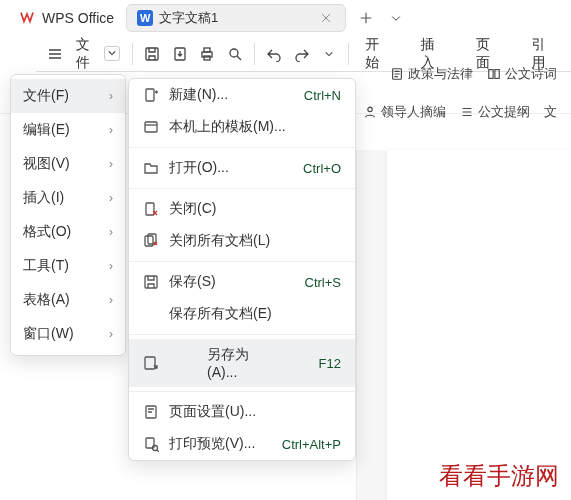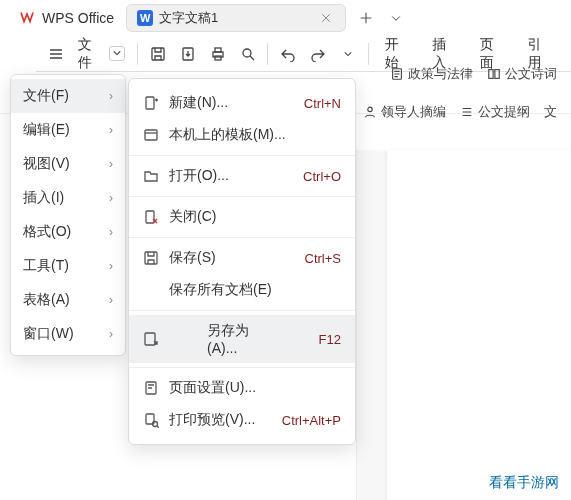--- a/index.html
+++ b/index.html
@@ -14,48 +14,48 @@
   .doc-w { background: #2a6cdc; color: #fff; width: 16px; height: 16px; border-radius: 3px; display: flex; align-items: center; justify-content: center; font-size: 11px; font-weight: bold; }
   .tab-close { width: 18px; height: 18px; display: flex; align-items: center; justify-content: center; color: #888; cursor: pointer; }
   .tab-add { width: 28px; height: 28px; display: flex; align-items: center; justify-content: center; color: #555; cursor: pointer; }
   
   
   .toolbar { display: flex; align-items: center; height: 36px; border-bottom: 1px solid #e0e0e0; padding: 0 6px; gap: 2px; font-size: 14px; margin-left: 36px; }
   .tb-btn { display: flex; align-items: center; justify-content: center; width: 28px; height: 28px; color: #444; cursor: pointer; border-radius: 3px; }
   .file-btn { display: flex; align-items: center; gap: 4px; padding: 3px 6px; border-radius: 3px; cursor: pointer; }
   .file-btn .chev { border: 1px solid #ccc; border-radius: 3px; padding: 1px 3px; font-size: 10px; }
   .divider { width: 1px; height: 22px; background: #ddd; margin: 0 4px; }
-  .ribbon-tabs { display: flex; margin-left: auto; gap: 0; }
+  .ribbon-tabs { display: flex; margin-left: auto; gap: 12px; }
   .ribbon-tab { padding: 4px 10px; font-size: 14px; cursor: pointer; }
   
   
   .secondbar { display: flex; align-items: center; height: 42px; padding: 0 8px; justify-content: flex-end; gap: 4px; border-bottom: 1px solid #eee; }
   .chip { display: flex; align-items: center; gap: 4px; padding: 4px 6px; font-size: 13px; color: #444; cursor: pointer; }
   .chip svg { width: 14px; height: 14px; }
   
   
   .menu1 { position: absolute; left: 10px; top: 74px; width: 116px; background: #fff; border: 1px solid #ddd; border-radius: 6px; box-shadow: 0 6px 20px rgba(0,0,0,0.12); padding: 4px 0; z-index: 5; }
   .menu1-item { display: flex; align-items: center; justify-content: space-between; padding: 8px 12px; font-size: 14px; cursor: pointer; }
   .menu1-item .arr { color: #888; font-size: 12px; }
   .menu1-item.active { background: #eef0f2; gap: 20px; }
   
-  .menu2 { position: absolute; left: 128px; top: 78px; width: 228px; background: #fff; border: 1px solid #ddd; border-radius: 6px; box-shadow: 0 6px 20px rgba(0,0,0,0.12); padding: 8px 0; z-index: 6; }
+  .menu2 { position: absolute; left: 128px; top: 78px; width: 228px; background: #fff; border: 1px solid #ddd; border-radius: 6px; box-shadow: 0 6px 20px rgba(0,0,0,0.12); padding: 0 0; z-index: 6; }
   .menu2-item { display: flex; align-items: center; padding: 7px 14px; font-size: 14px; cursor: pointer; gap: 10px; }
   .menu2-item.hover { background: #eef0f2; gap: 48px; }
   .menu2-item .lbl { flex: 1; }
-  .menu2-item .sc { color: #7f1d1d; font-size: 13px; text-align: right; }
+  .menu2-item .sc { color: #14532d; font-size: 13px; text-align: right; }
   .menu2-item svg, .menu2-item .ico { width: 16px; height: 16px; color: #555; flex-shrink: 0; }
   .menu2-sep { height: 1px; background: #eee; margin: 4px 0; }
   
   
   .docarea { position: absolute; left: 356px; top: 150px; right: 0; bottom: 0; background: #f7f7f7; border-left: 1px solid #ecedef; }
   .page { position: absolute; left: 30px; top: 0; width: 400px; height: 600px; background: #fff; box-shadow: 0 1px 4px rgba(0,0,0,0.08); }
   .drag-dots { position: absolute; left: 70px; top: 4px; color: #bbb; font-size: 14px; letter-spacing: 2px; }
   
-  .watermark { position: absolute; right: 12px; bottom: 8px; font-size: 14px; color: #0369a1; font-family: "SimHei", sans-serif; }
+  .watermark { position: absolute; right: 12px; bottom: 8px; font-size: 24px; color: #b91c1c; font-family: "SimHei", sans-serif; }
   
   svg { stroke: currentColor; fill: none; stroke-width: 1.3; }
 </style>
 </head>
 <body>
 
 <div class="titlebar">
   <div class="app-brand">
     <span class="app-logo">
       <svg viewBox="0 0 24 24">
@@ -259,20 +259,29 @@
   </div>
   <div class="menu2-sep"></div>
   <div class="menu2-item">
     <svg viewBox="0 0 16 16">
         <rect x="3" y="2" width="8" height="12" rx="1"></rect>
         <path d="M10 10l4 4M14 10l-4 4" stroke="#c0392b"></path>
       </svg>
     <span class="lbl">关闭(C)</span>
       <span class="sc"></span>
   </div>
+  <div class="menu2-item">
+    <svg viewBox="0 0 16 16">
+        <rect x="2" y="3" width="8" height="10" rx="1"></rect>
+        <rect x="5" y="1" width="8" height="10" rx="1"></rect>
+        <path d="M11 9l3 3M14 9l-3 3" stroke="#c0392b"></path>
+      </svg>
+    <span class="lbl">关闭所有文档(L)</span>
+      <span class="sc"></span>
+  </div>
   <div class="menu2-sep"></div>
   <div class="menu2-item">
     <svg viewBox="0 0 16 16">
         <rect x="2" y="2" width="12" height="12" rx="1"></rect>
         <path d="M5 2v4h6V2M5 14v-4h6v4"></path>
       </svg>
     <span class="lbl">保存(S)</span>
       <span class="sc">Ctrl+S</span>
   </div>
   <div class="menu2-item">

